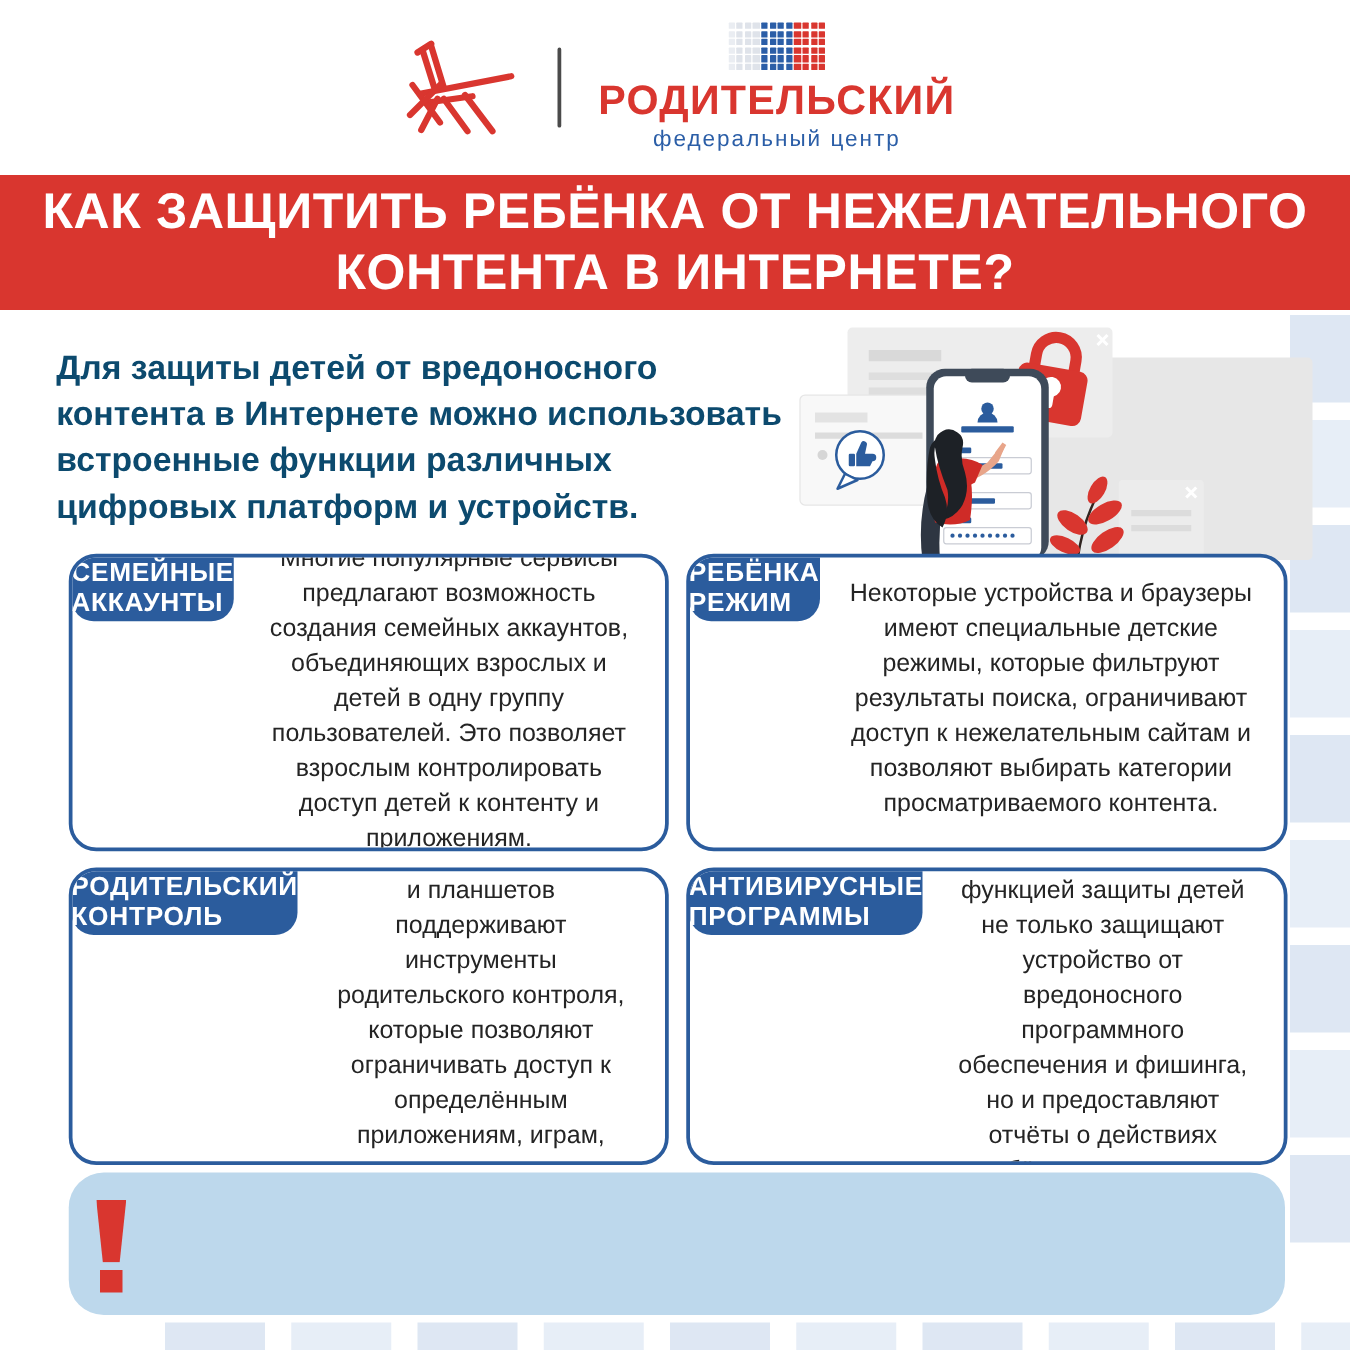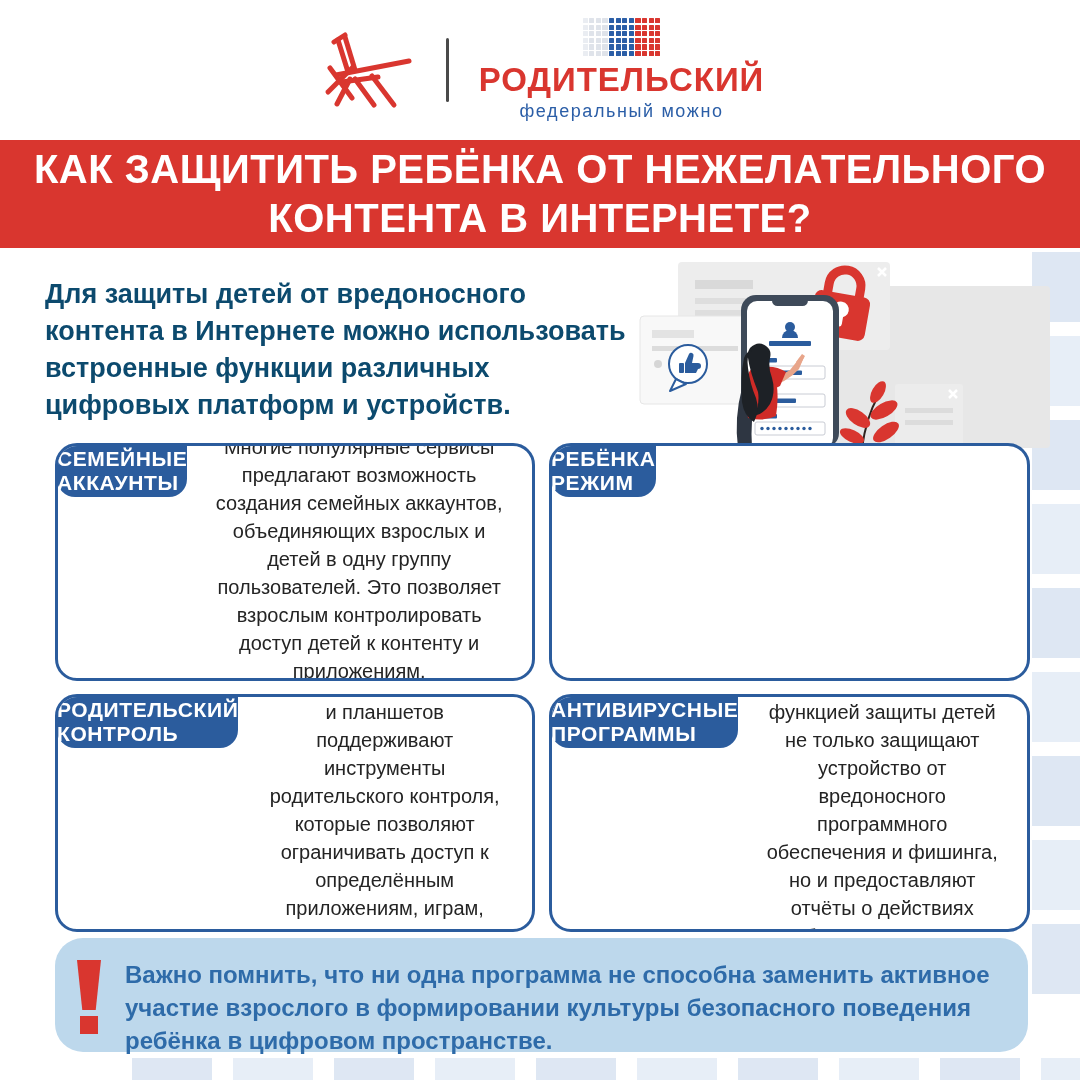--- a/index.html
+++ b/index.html
@@ -201,21 +201,21 @@
         <i style="background: rgb(43, 94, 167);"></i>
         <i style="background: rgb(43, 94, 167);"></i>
         <i style="background: rgb(43, 94, 167);"></i>
         <i style="background: rgb(43, 94, 167);"></i>
         <i style="background: rgb(217, 54, 47);"></i>
         <i style="background: rgb(217, 54, 47);"></i>
         <i style="background: rgb(217, 54, 47);"></i>
         <i style="background: rgb(217, 54, 47);"></i>
       </div>
     <div class="brand-name">РОДИТЕЛЬСКИЙ</div>
-    <div class="brand-subtitle">федеральный можно</div>
+    <div class="brand-subtitle">федеральный центр</div>
   </div>
 </div>
 
 <div class="abs title-banner">
   <h1>КАК ЗАЩИТИТЬ РЕБЁНКА ОТ НЕЖЕЛАТЕЛЬНОГО
 КОНТЕНТА В ИНТЕРНЕТЕ?</h1>
 </div>
 
 <div class="abs intro-text">Для защиты детей от вредоносного
 контента в Интернете можно использовать
@@ -318,20 +318,23 @@
       <span>СЕМЕЙНЫЕ АККАУНТЫ</span>
     </div>
     <div class="card-body">
       <p>Многие популярные сервисы предлагают возможность создания семейных аккаунтов, объединяющих взрослых и детей в одну группу пользователей. Это позволяет взрослым контролировать доступ детей к контенту и приложениям.</p>
     </div>
   </div>
   <div class="card">
     <div class="card-header">
       <span>РЕБЁНКА РЕЖИМ</span>
     </div>
+    <div class="card-body">
+      <p>Некоторые устройства и браузеры имеют специальные детские режимы, которые фильтруют результаты поиска, ограничивают доступ к нежелательным сайтам и позволяют выбирать категории просматриваемого контента.</p>
+    </div>
   </div>
   <div class="card">
     <div class="card-header">
       <span>РОДИТЕЛЬСКИЙ КОНТРОЛЬ</span>
     </div>
     <div class="card-body">
       <p>Большинство смартфонов и планшетов поддерживают инструменты родительского контроля, которые позволяют ограничивать доступ к определённым приложениям, играм, покупкам и медиаконтенту.</p>
     </div>
   </div>
   <div class="card">
@@ -343,16 +346,13 @@
 но и предоставляют отчёты о действиях ребёнка в интернете.</p>
     </div>
   </div>
 </div>
 
 <div class="abs note-box">
   <div class="exclamation-icon">
     <div class="excl-bar"></div>
     <div class="excl-dot"></div>
   </div>
-  <p class="note-text">Важно помнить, что ни одна программа не способна заменить активное
-участие взрослого в формировании культуры безопасного поведения
-ребёнка в цифровом пространстве.</p>
 </div>
 
 </body></html>

